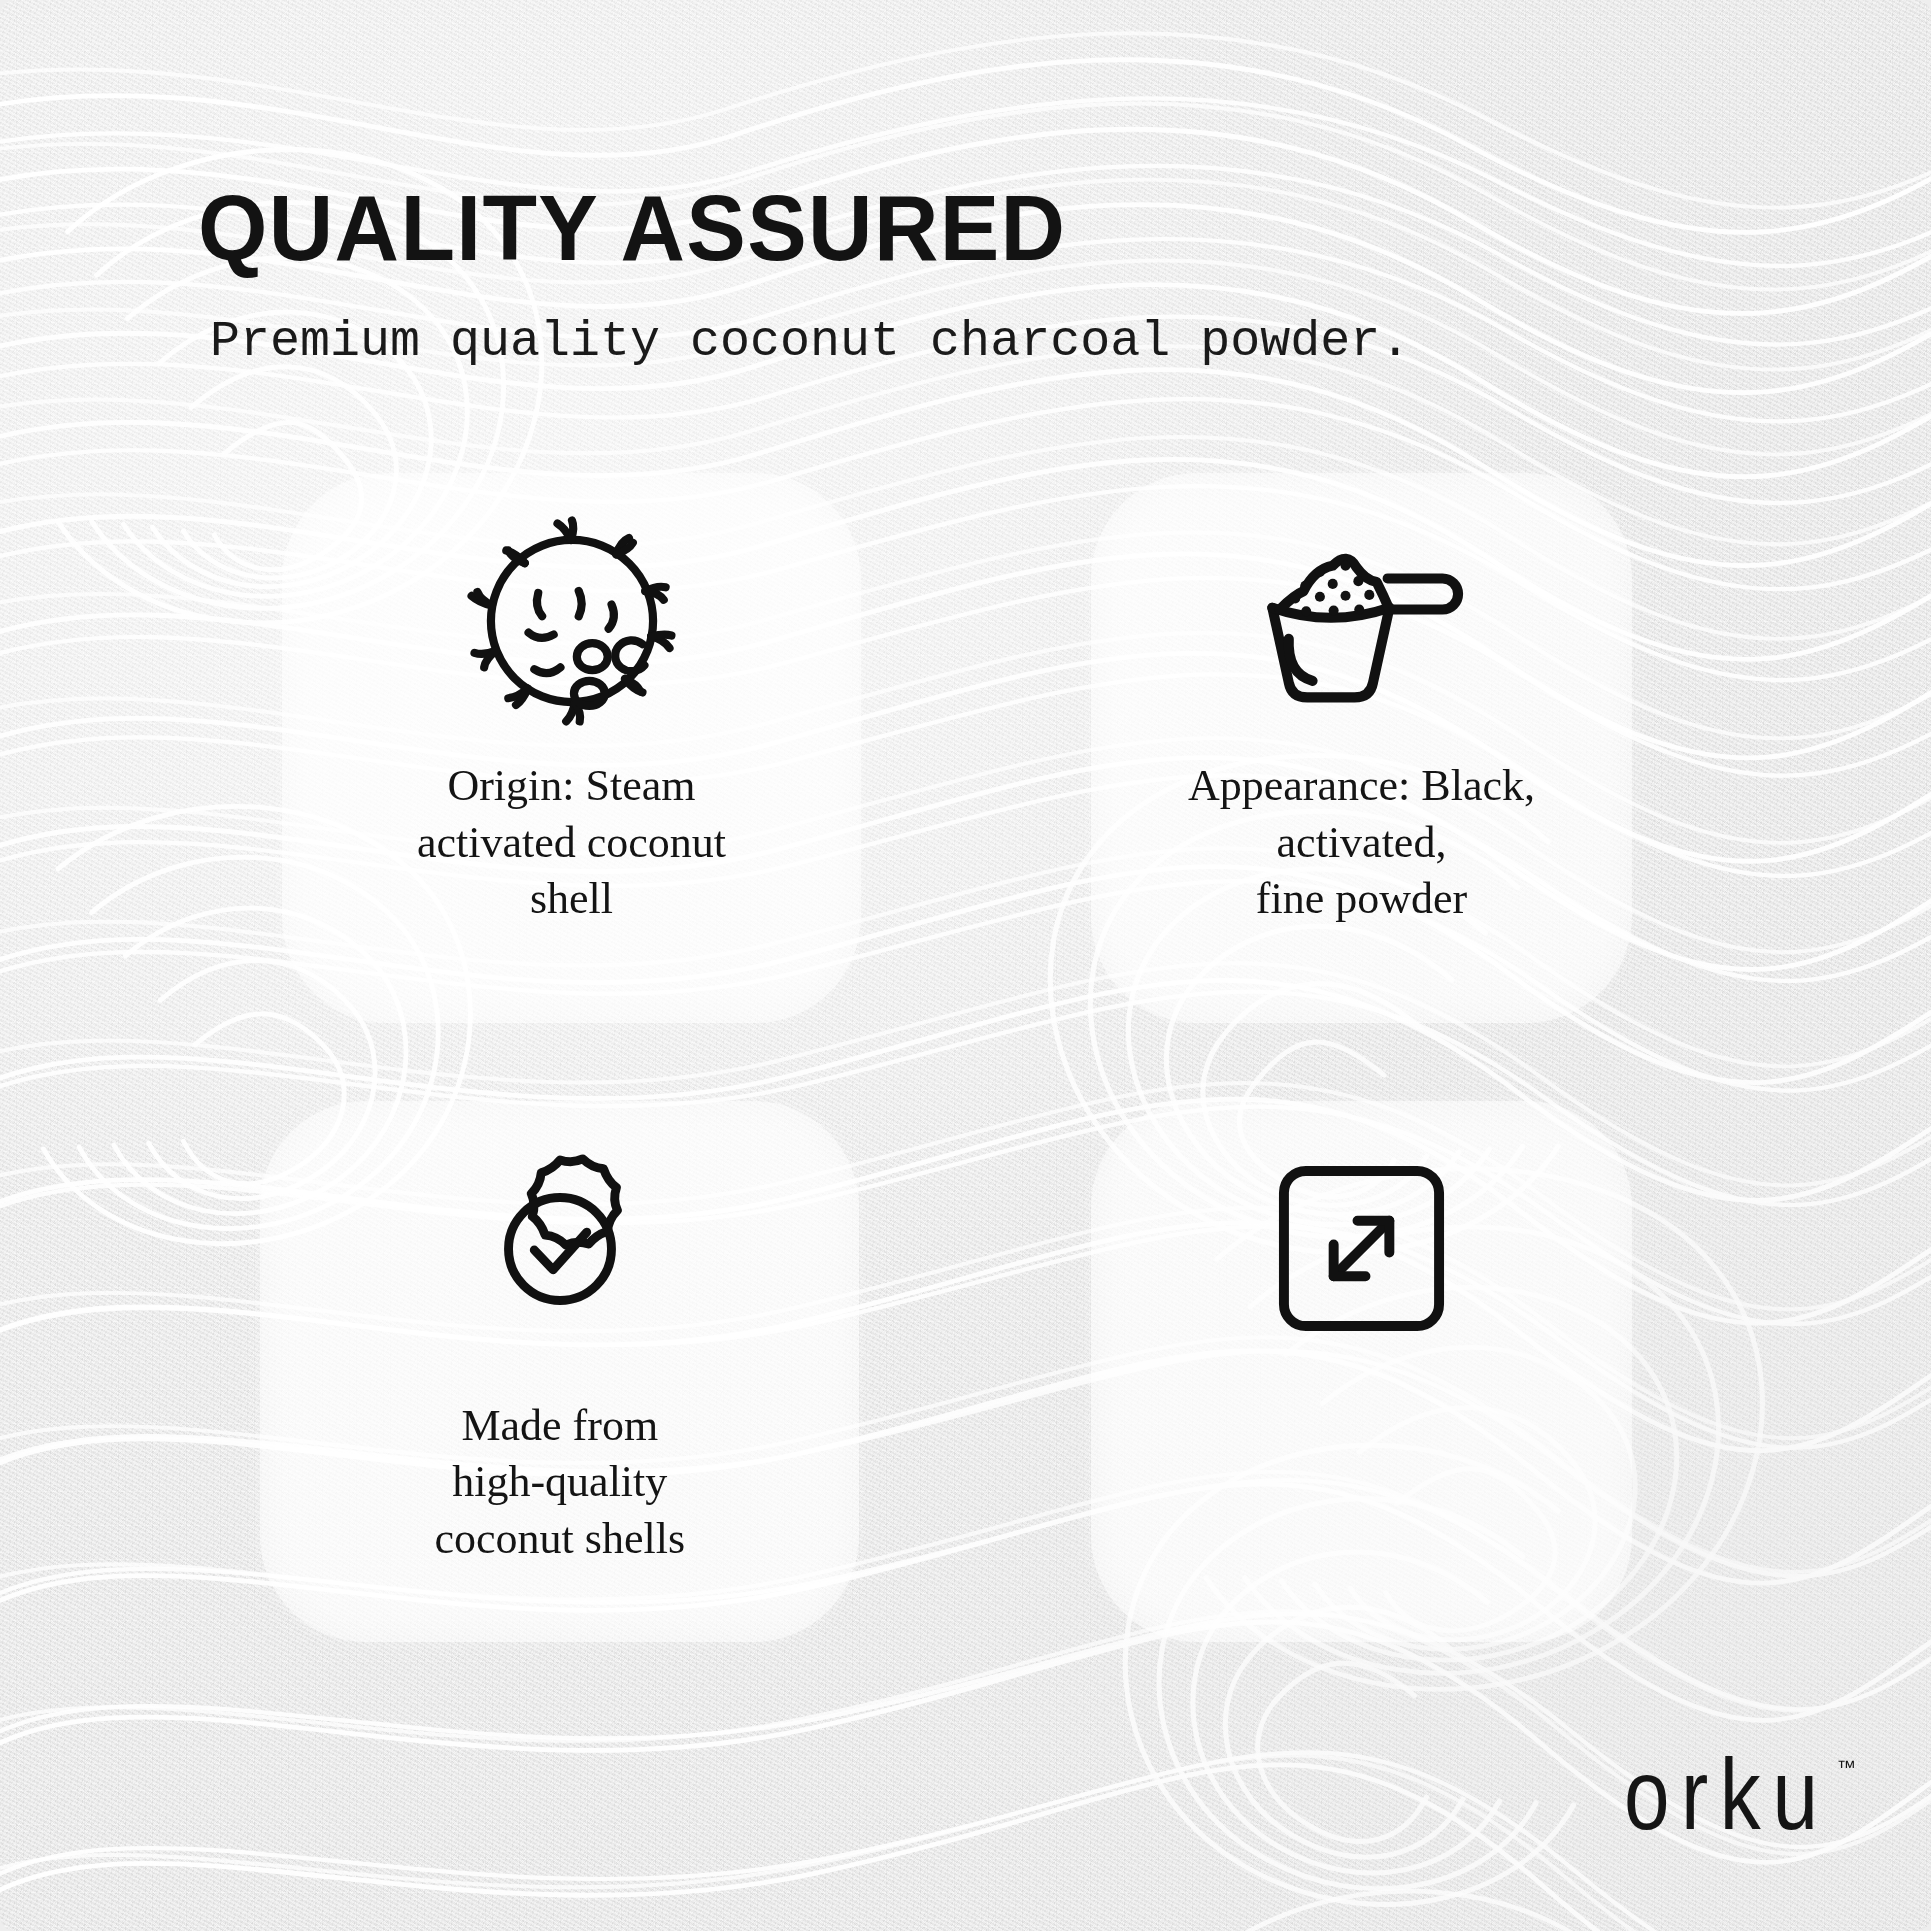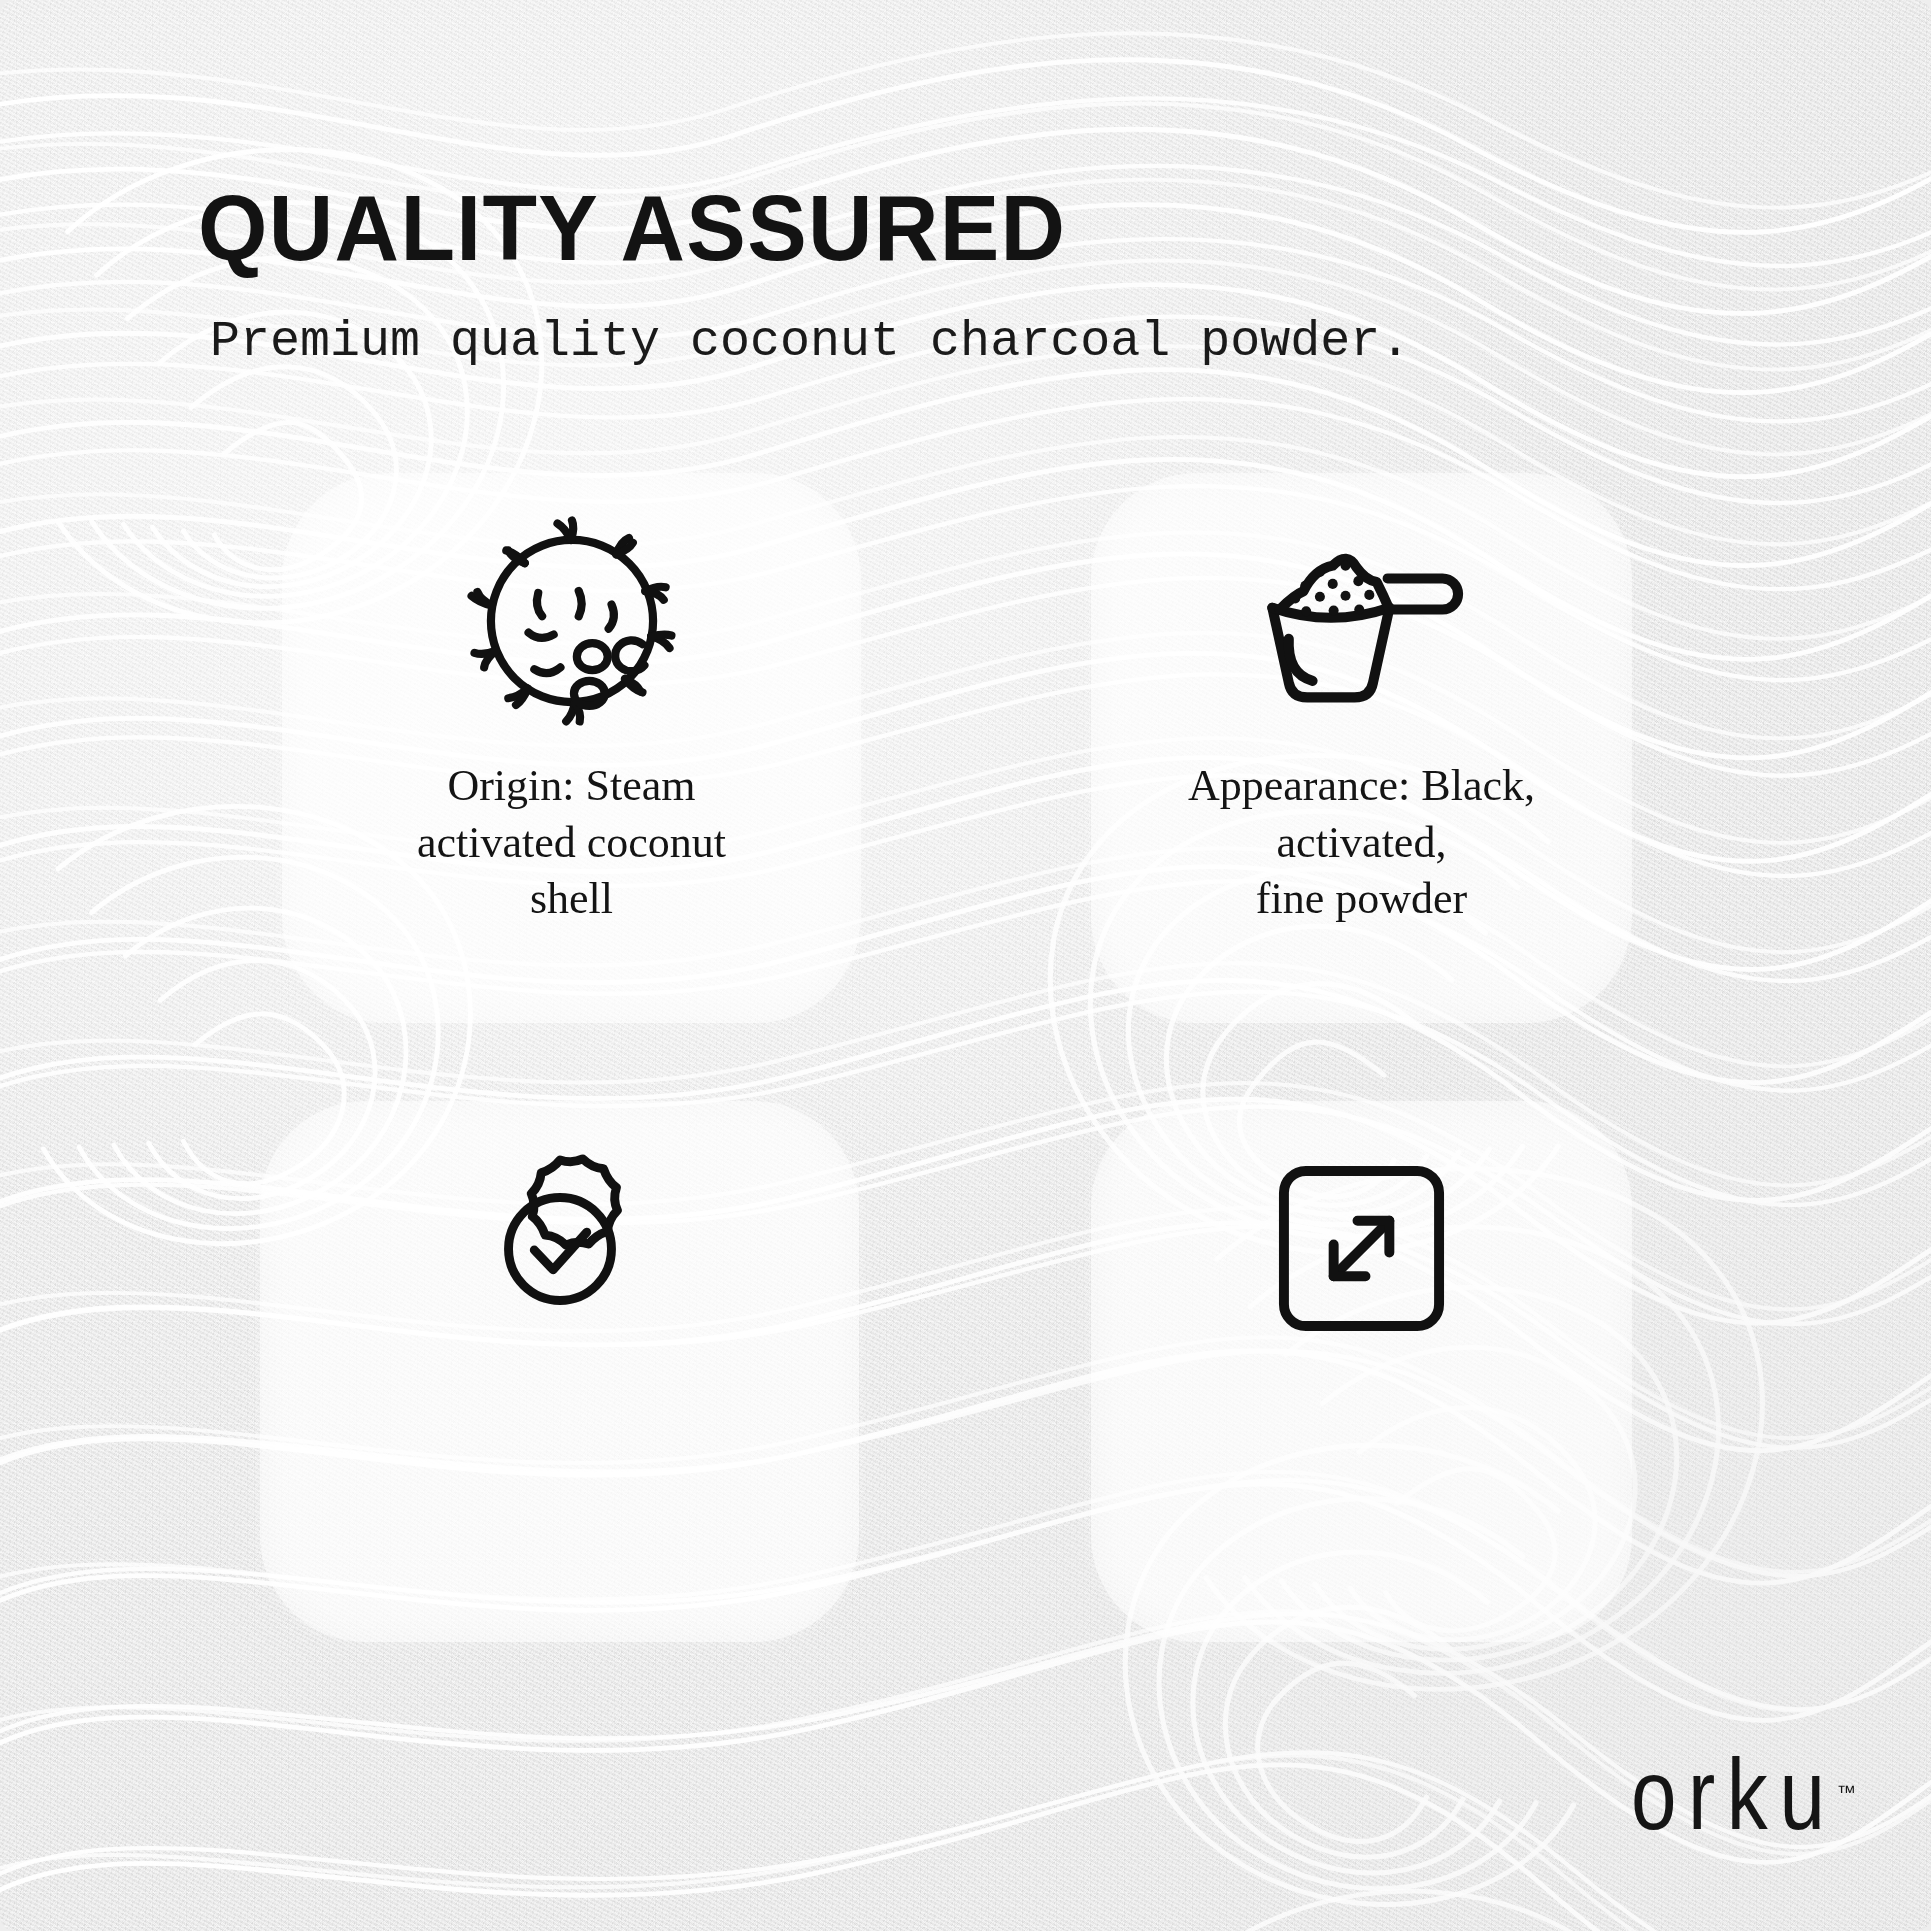--- a/index.html
+++ b/index.html
@@ -154,22 +154,22 @@
   .card-tr .card-text { margin-top: 17.4px; }
   .card-bl .card-text { margin-top: 29px; }
   .card-br .card-text { margin-top: 29px; }
 
   
   .logo {
     position: absolute;
     right: 75px;
     bottom: 89px;
     display: flex;
-    align-items: center;
-    gap: 0;
+    align-items: flex-start;
+    gap: 7px;
   }
   .logo-word {
     font-family: "Liberation Sans", "DejaVu Sans", sans-serif;
     font-weight: 300;
     font-size: 89px;
     letter-spacing: 12.6px;
     line-height: .95;
     color: #151515;
     transform: scaleY(1.12) scaleX(.92);
     transform-origin: bottom right;
@@ -351,20 +351,23 @@
               <path d="M100 10
                        q12 4 23 -1 q9 9 21 10 q4 12 13 19 q-4 12 1 23
                        q-9 9 -10 21 q-12 4 -19 13 q-12 -4 -23 1
                        q-9 -9 -21 -10 q-4 -12 -13 -19 q4 -12 -1 -23
                        q9 -9 10 -21 q12 -4 19 -13 Z"></path>
               <circle cx="100" cy="100" r="52"></circle>
               <path d="M74 101 l19 20 l34 -38"></path>
             </g>
           </svg>
         </div>
+        <div class="card-text">Made from
+high-quality
+coconut shells</div>
       </div>
 
       <div class="card card-br">
         <div class="icon-wrap">
           <svg width="179" height="179" viewBox="0 0 180 180" xmlns="http://www.w3.org/2000/svg">
             <g fill="none" stroke="#111111" stroke-width="10" stroke-linecap="round" stroke-linejoin="round">
               <rect x="12" y="12" width="156" height="156" rx="22" ry="22"></rect>
               <path d="M62 118 L118 62"></path>
               <path d="M86 62 h32 v32"></path>
               <path d="M94 118 h-32 v-32"></path>

